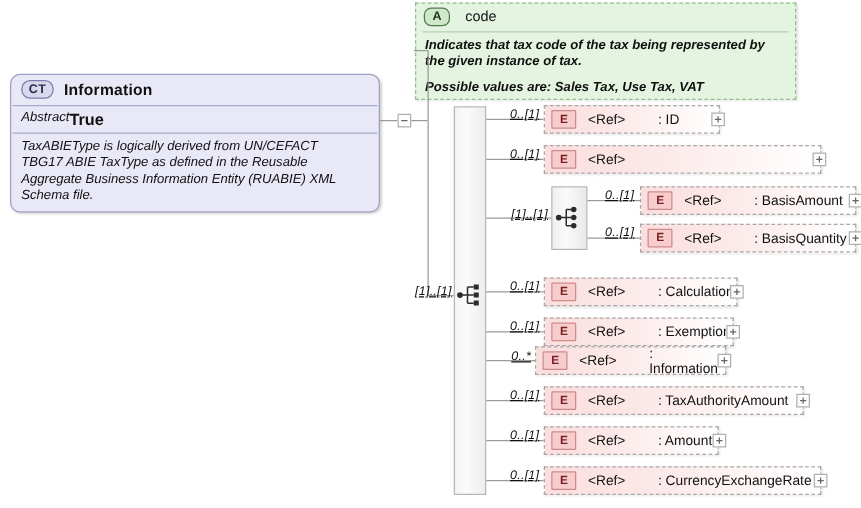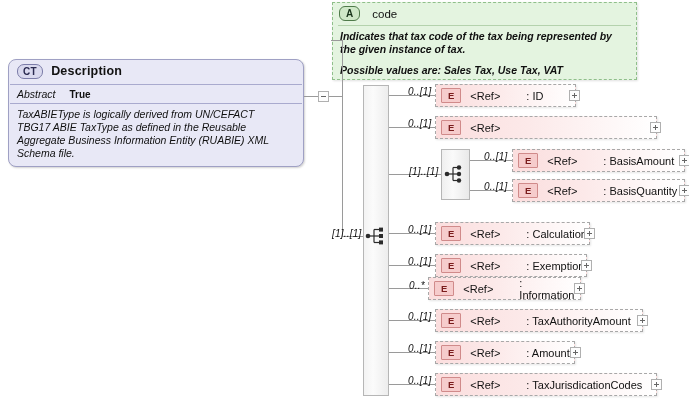--- a/index.html
+++ b/index.html
@@ -22,47 +22,47 @@
   .ct-box{
     position:absolute;
     left:8px;top:59px;width:296px;
     background:#e8e8f6;
     border:1px solid #9fa0c4;
     border-radius:8px;
     box-shadow:1px 1px 2px rgba(0,0,0,.18);
     box-sizing:border-box;
   }
   .ct-head{
-    display:flex;align-items:flex-start;gap:8px;
+    display:flex;align-items:flex-end;gap:8px;
     padding:4px 8px 5px 8px;
   }
   .ct-badge{
     display:inline-block;
     border:1px solid #7b7ca8;
     border-radius:7px;
     background:#d9d9ee;
     font-size:10px;
     font-weight:bold;
     letter-spacing:.4px;
     color:#2a2a50;
     padding:1px 5px 1px 5px;
     line-height:11px;
   }
   .ct-title{
     font-size:12.5px;font-weight:bold;color:#111;
     letter-spacing:.2px;
   }
   .ct-rule{height:1px;background:#a9aace;margin:0 1px;}
   .ct-abstract{
-    display:flex;align-items:center;gap:14px;
+    display:flex;align-items:flex-start;
     padding:3px 8px 3px 8px;
     font-size:10.5px;
   }
   .ct-abstract .lbl{font-style:italic;color:#111;}
-  .ct-abstract .val{font-weight:bold;color:#111;font-size:10px;}
+  .ct-abstract .val{font-weight:bold;color:#111;font-size:13px;}
   .ct-doc{
     padding:4px 23px 6px 8px;
     font-style:italic;
     font-size:10.5px;
     line-height:13px;
     color:#101010;
   }
 
   
   .attr-box{
@@ -108,20 +108,21 @@
   .seq-icon{position:absolute;width:22px;height:18px;}
 
   
   .card{
     position:absolute;
     font-style:italic;
     font-size:10px;
     color:#111;
     white-space:nowrap;
     letter-spacing:.2px;
+    text-decoration:underline;
   }
 
   
   .el-box{
     position:absolute;
     height:23px;
     box-sizing:border-box;
     border:1px dashed #a8a8a8;
     background:linear-gradient(to right,#fbdede 0%,#fce9e9 42%,#ffffff 100%);
     box-shadow:1px 1px 2px rgba(0,0,0,.10);
@@ -157,21 +158,21 @@
   }
 </style>
 </head>
 <body>
 
 <div id="canvas">
 
   <div class="ct-box">
     <div class="ct-head">
       <span class="ct-badge">CT</span>
-      <span class="ct-title">Description</span>
+      <span class="ct-title">Information</span>
     </div>
     <div class="ct-rule"></div>
     <div class="ct-abstract">
       <span class="lbl">Abstract</span>
       <span class="val">True</span>
     </div>
     <div class="ct-rule"></div>
     <div class="ct-doc">TaxABIEType is logically derived from UN/CEFACT TBG17 ABIE TaxType as defined in the Reusable Aggregate Business Information Entity (RUABIE) XML Schema file.</div>
   </div>
 
@@ -304,17 +305,17 @@
     <span class="el-ref">&lt;Ref&gt;</span>
     <span class="el-name">: Amount</span>
   </div>
   <div class="expander plus" style="left:570px;top:347px;"></div>
 
   <div class="hline" style="left:389px;top:384px;width:46px;"></div>
   <div class="card" style="left:408px;top:375px;">0..[1]</div>
   <div class="el-box" style="left:435px;top:373px;width:222px;">
     <span class="el-badge">E</span>
     <span class="el-ref">&lt;Ref&gt;</span>
-    <span class="el-name">: TaxJurisdicationCodes</span>
+    <span class="el-name">: CurrencyExchangeRate</span>
   </div>
   <div class="expander plus" style="left:651px;top:379px;"></div>
 
 </div>
 
 </body></html>

